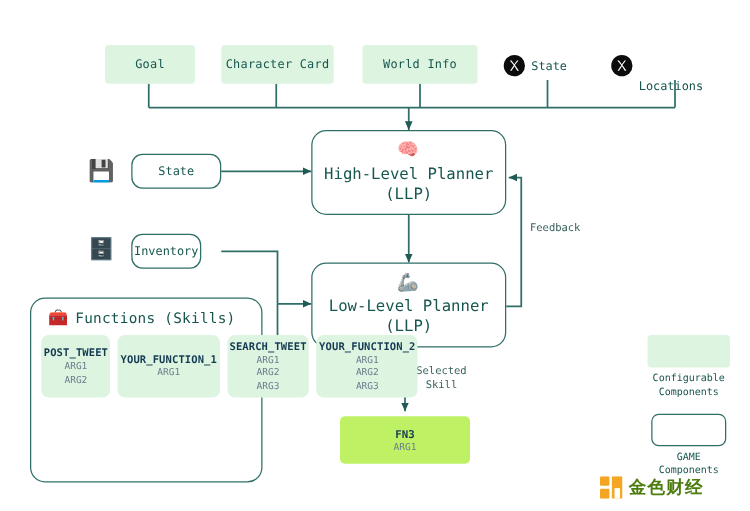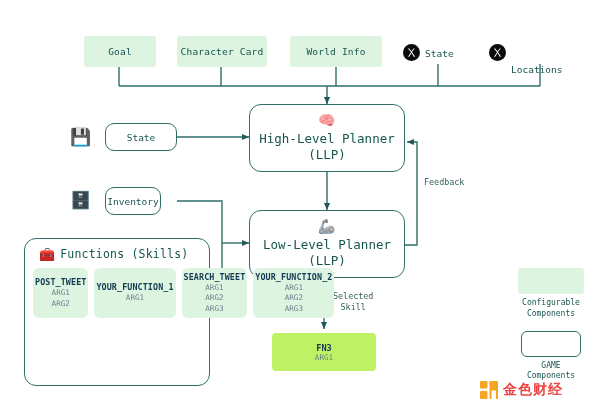--- a/index.html
+++ b/index.html
@@ -215,21 +215,21 @@
     left: 480px;
     top: 381px;
     display: flex;
     align-items: center;
     gap: 5px;
   }
   #wm-mark { width: 18px; height: 18px; position: relative; }
   #wm-text {
     font-size: 14px;
     font-weight: bold;
-    color: #ef4444;
+    color: #4d7c0f;
     font-family: "DejaVu Sans", "Liberation Sans", sans-serif;
     letter-spacing: 1px;
   }
 </style>
 </head>
 <body>
 
 <div id="canvas">
 
   <svg id="wires" viewBox="0 0 600 409" xmlns="http://www.w3.org/2000/svg">

